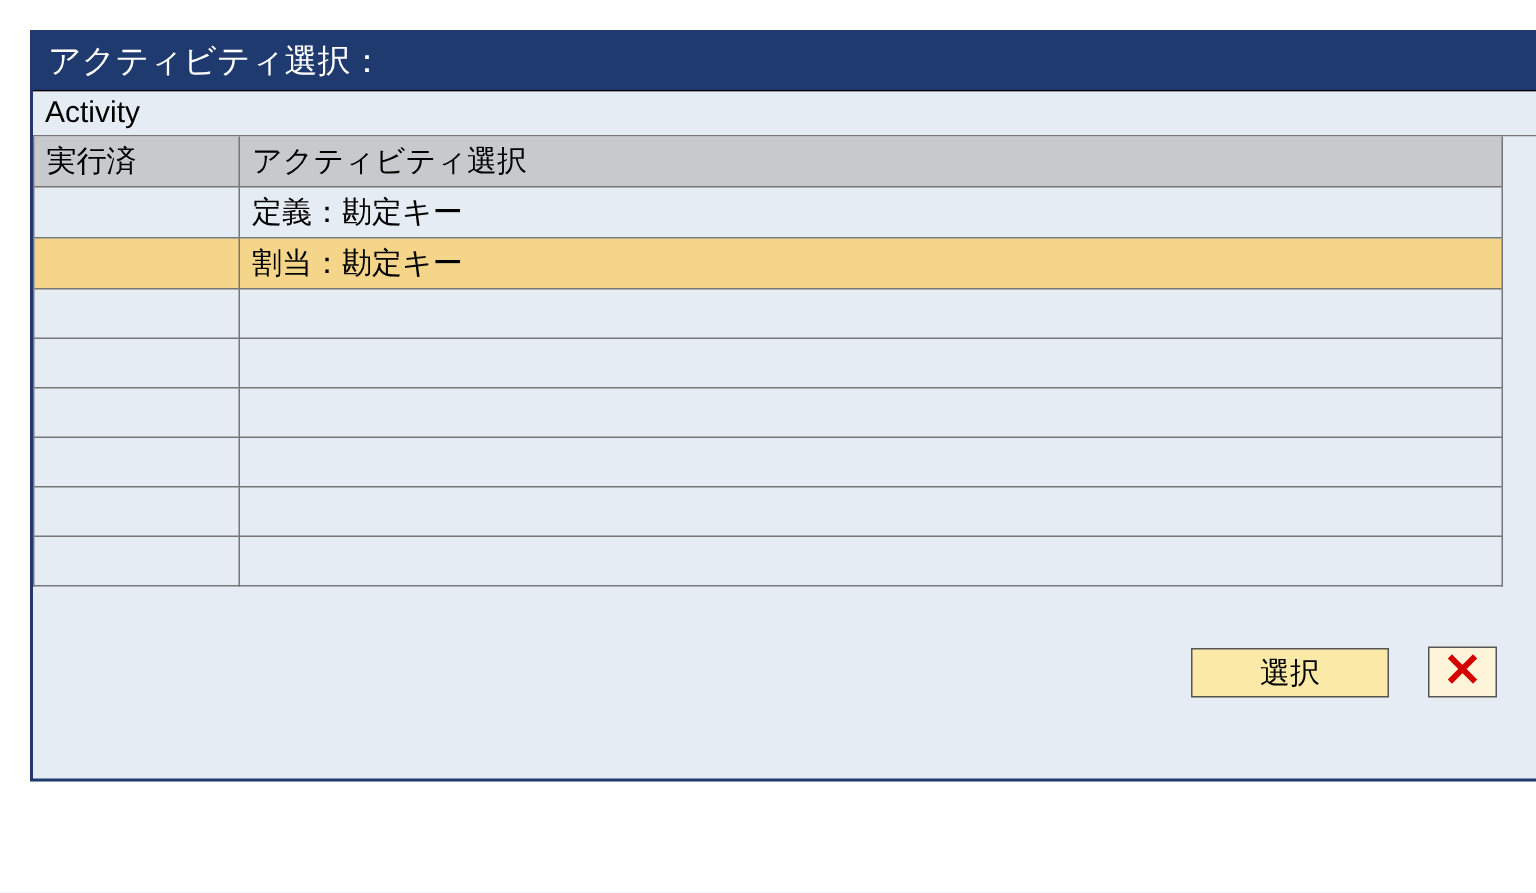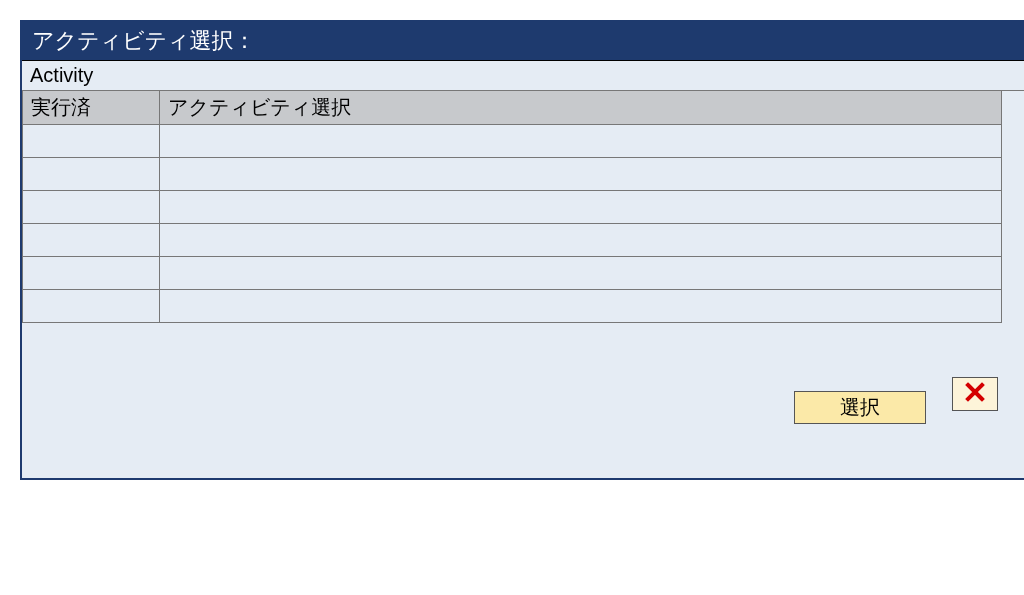--- a/index.html
+++ b/index.html
@@ -74,21 +74,20 @@
     gap: 26px;
     padding: 40px 44px 54px 20px;
   }
   .btn {
     background: #fbe9a8;
     border: 1px solid #555;
     font-size: 20px;
     padding: 2px 0;
     cursor: pointer;
     text-align: center;
-    margin-top: 28px;
   }
   .btn-select {
     width: 130px;
   }
   .btn-close {
     width: 44px;
     height: 32px;
     display: flex;
     align-items: center;
     justify-content: center;
@@ -111,20 +110,28 @@
 
     <div class="table-wrap">
       <table>
         <thead>
           <tr>
             <th class="col-exec">実行済</th>
             <th>アクティビティ選択</th>
           </tr>
         </thead>
         <tbody id="tbody">
+            <tr>
+              <td class="col-exec"></td>
+              <td>定義：勘定キー</td>
+            </tr>
+            <tr class="selected">
+              <td class="col-exec"></td>
+              <td>割当：勘定キー</td>
+            </tr>
             <tr>
               <td class="col-exec"></td>
               <td></td>
             </tr>
             <tr>
               <td class="col-exec"></td>
               <td></td>
             </tr>
             <tr>
               <td class="col-exec"></td>

